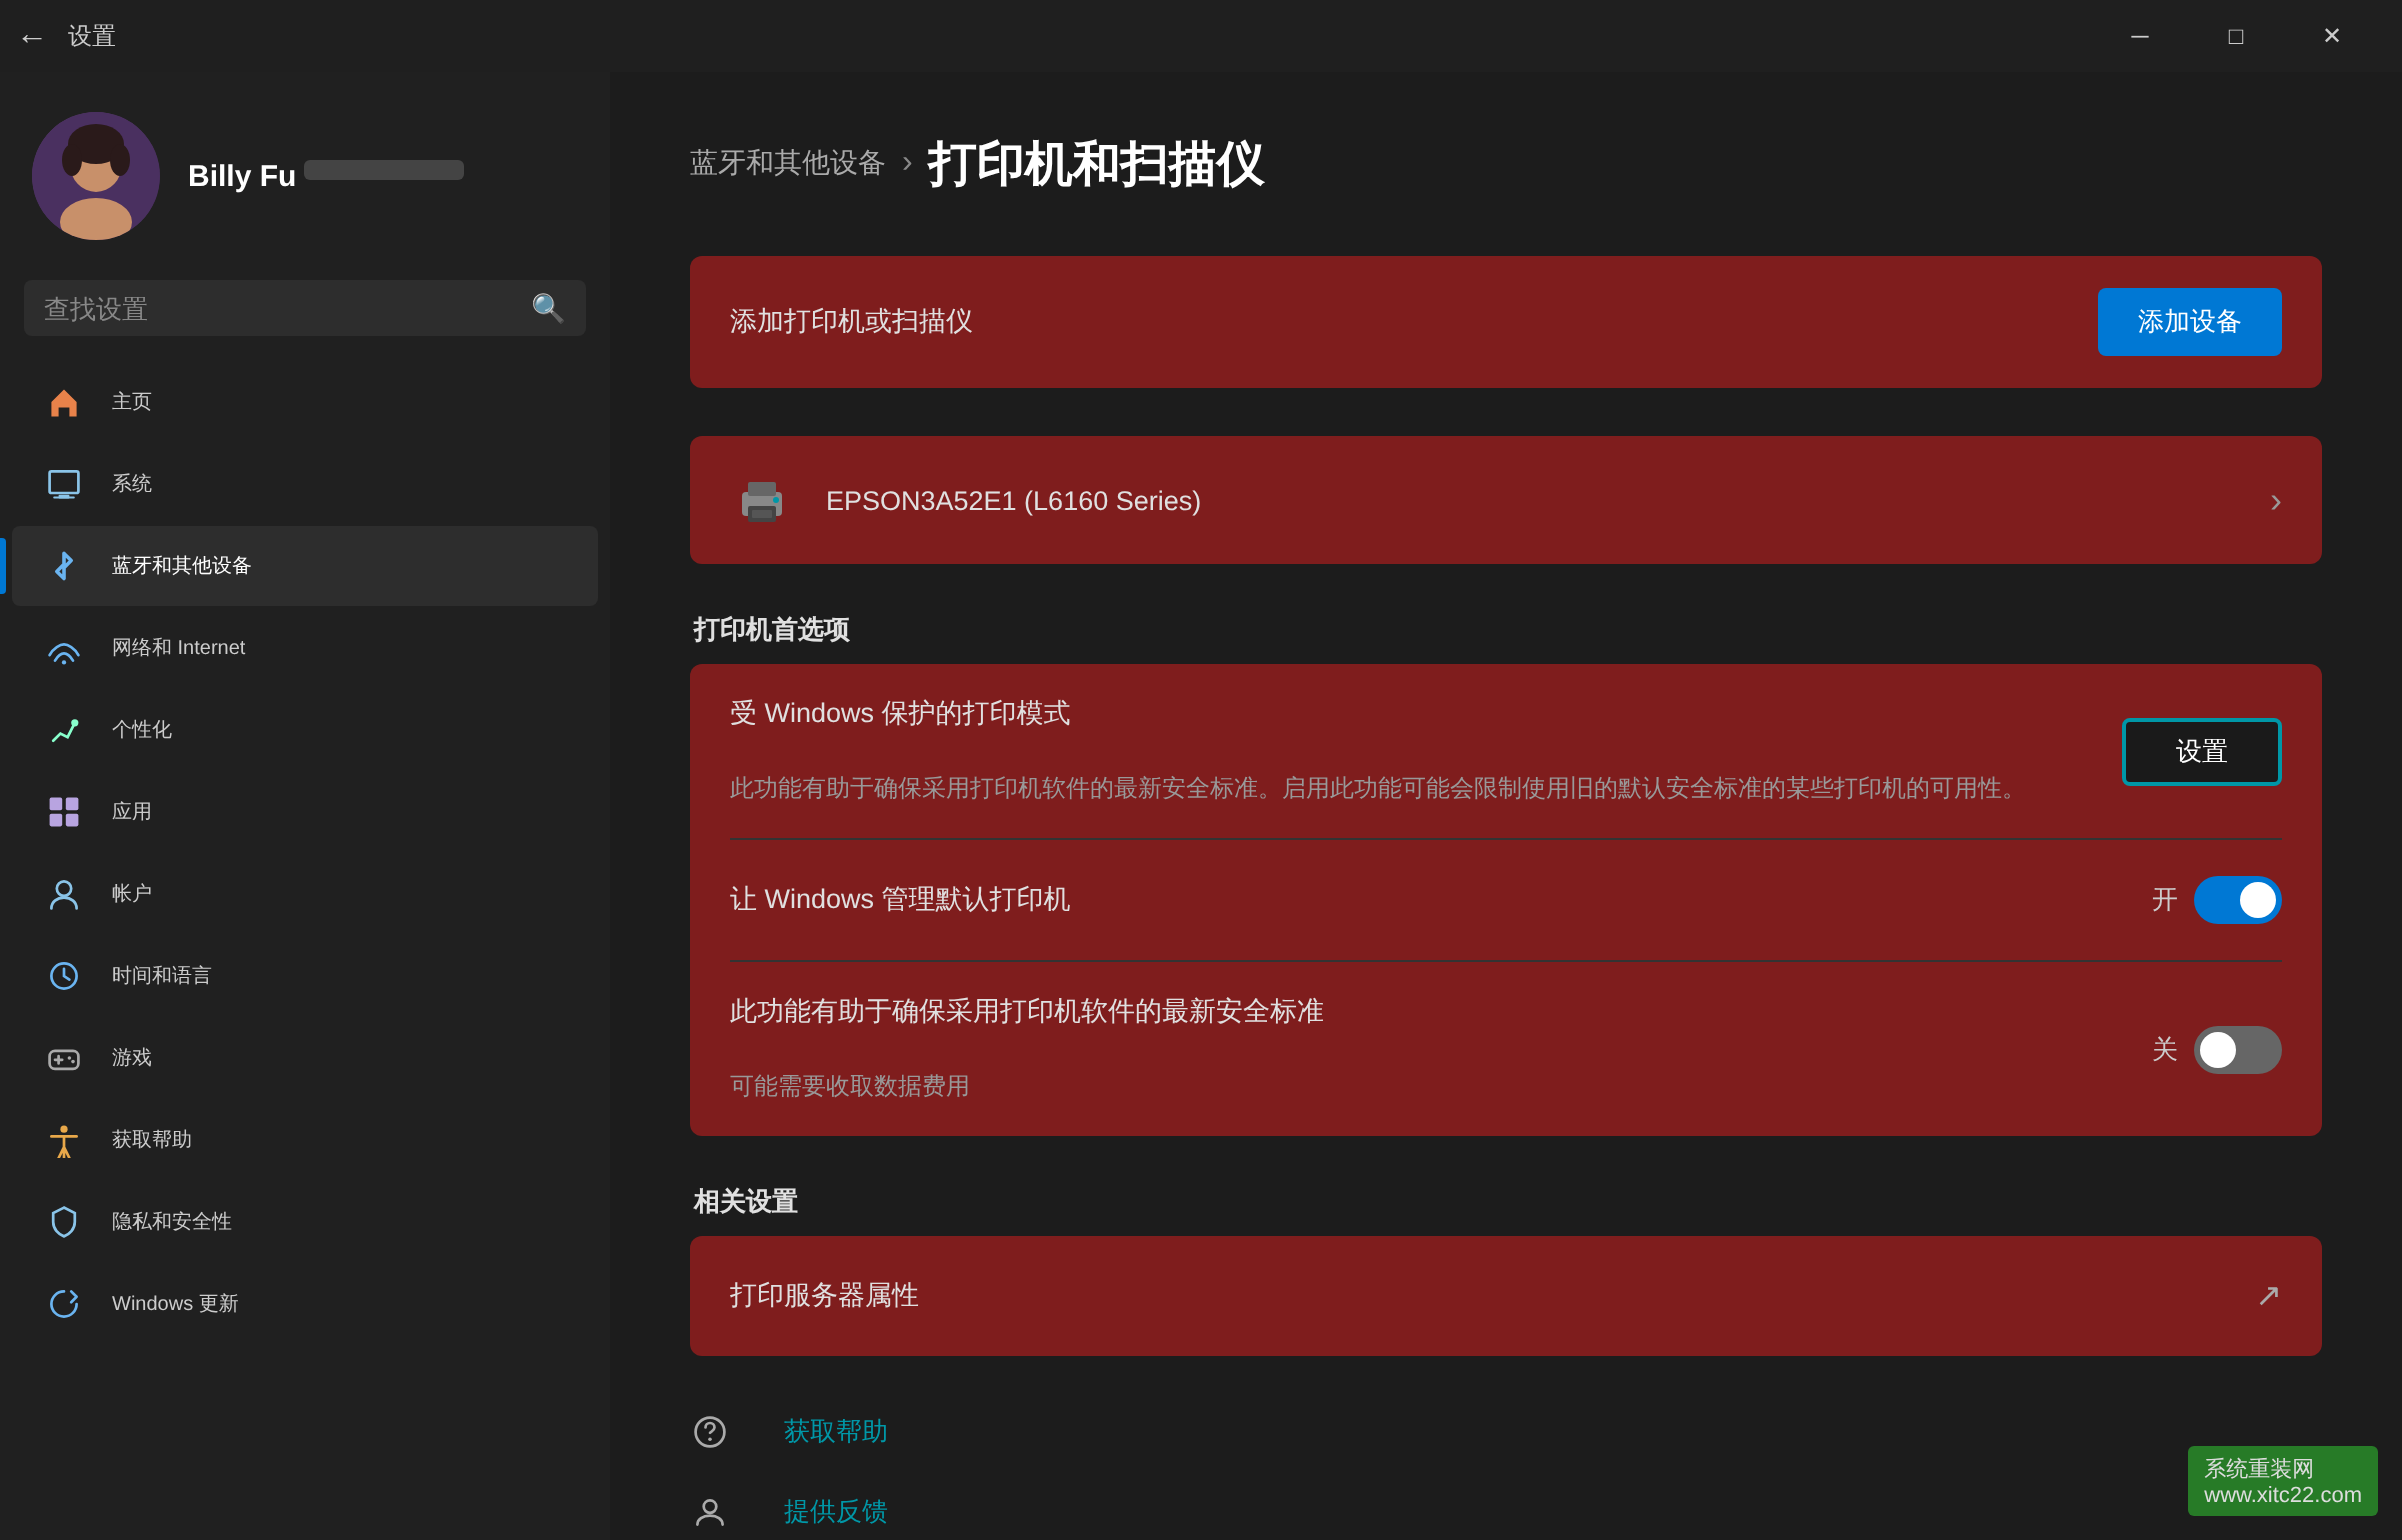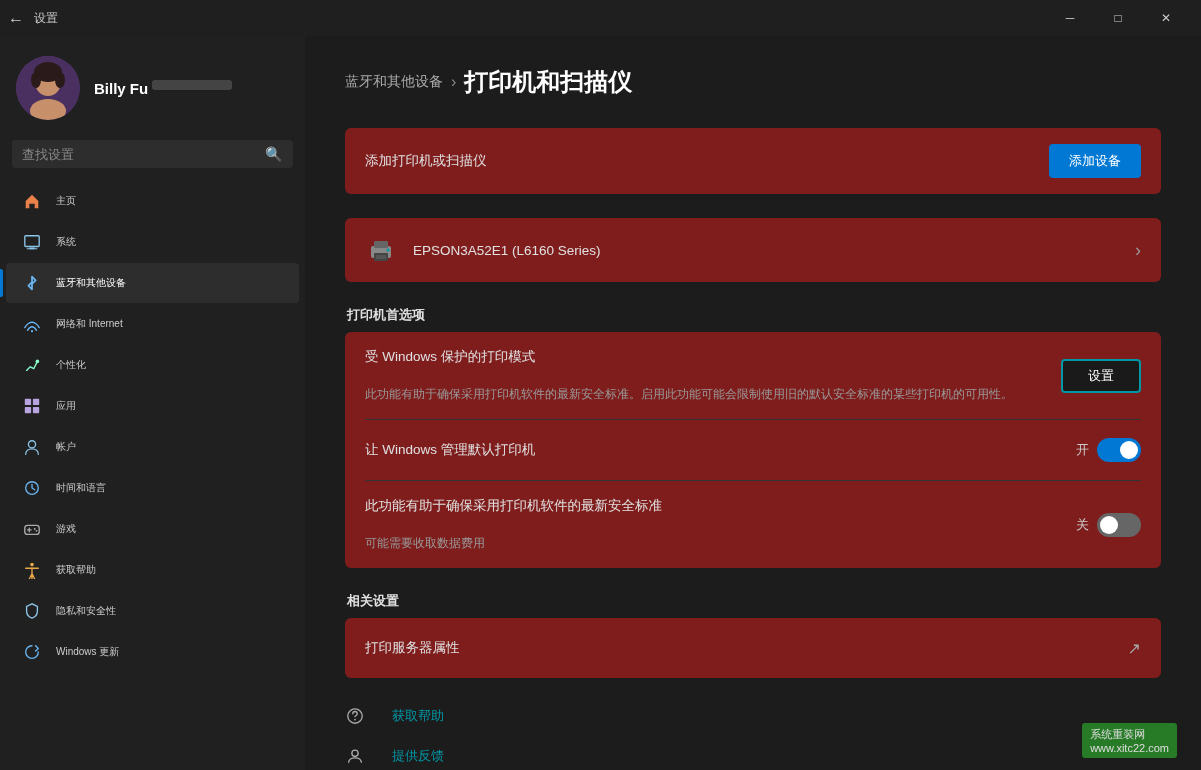--- a/index.html
+++ b/index.html
@@ -358,21 +358,21 @@
       align-items: center;
       justify-content: center;
       font-size: 15px;
       color: #aaa;
     }
 
     
     .watermark {
       position: fixed;
       bottom: 12px;
-      right: 24px;
+      right: 12px;
       background: #2a8c2a;
       color: #fff;
       font-size: 11px;
       padding: 4px 8px;
       border-radius: 3px;
       opacity: 0.85;
       pointer-events: none;
       z-index: 999;
     }
   </style>

